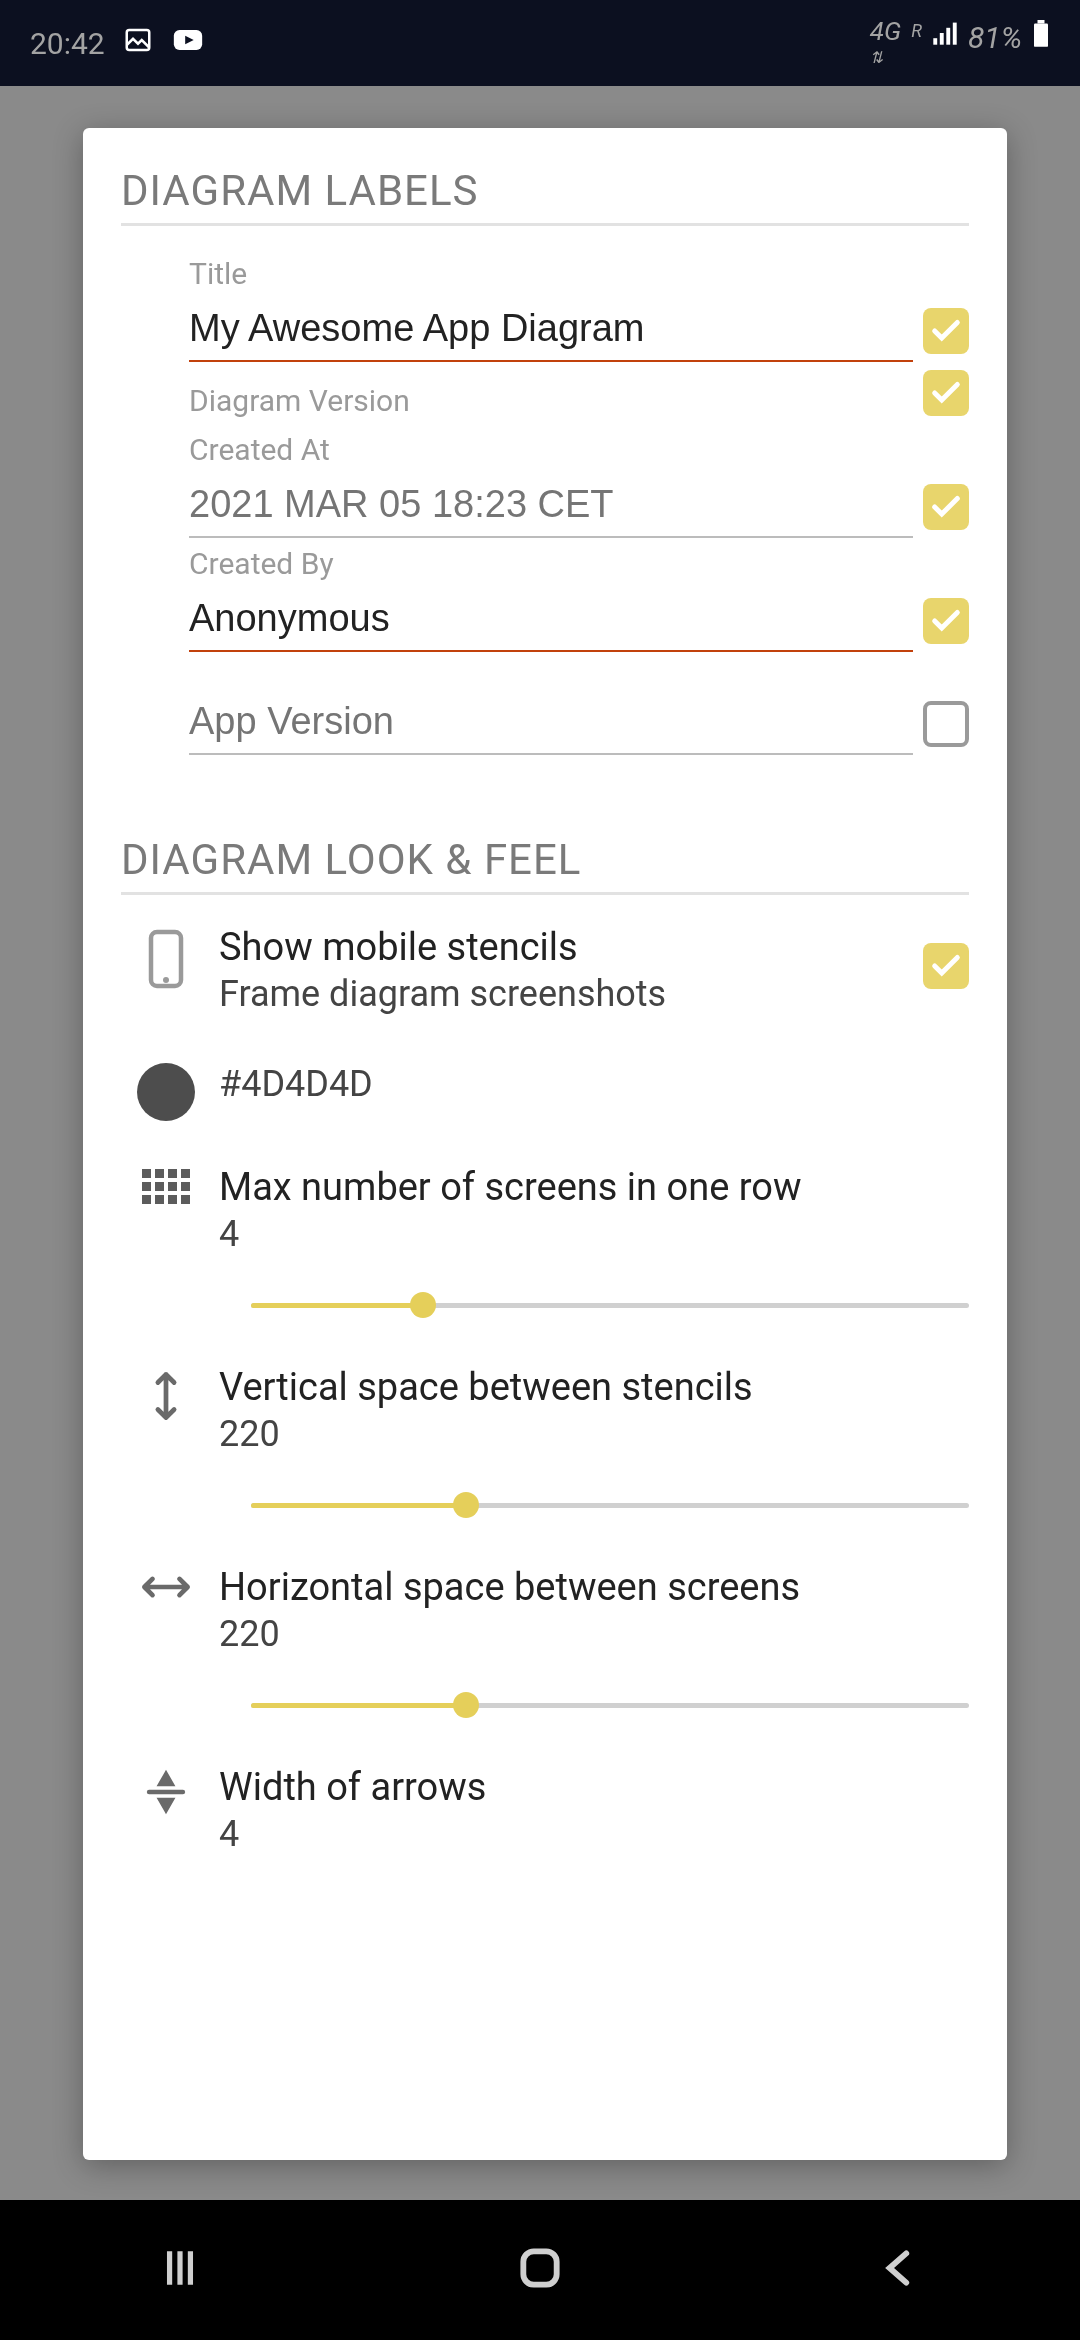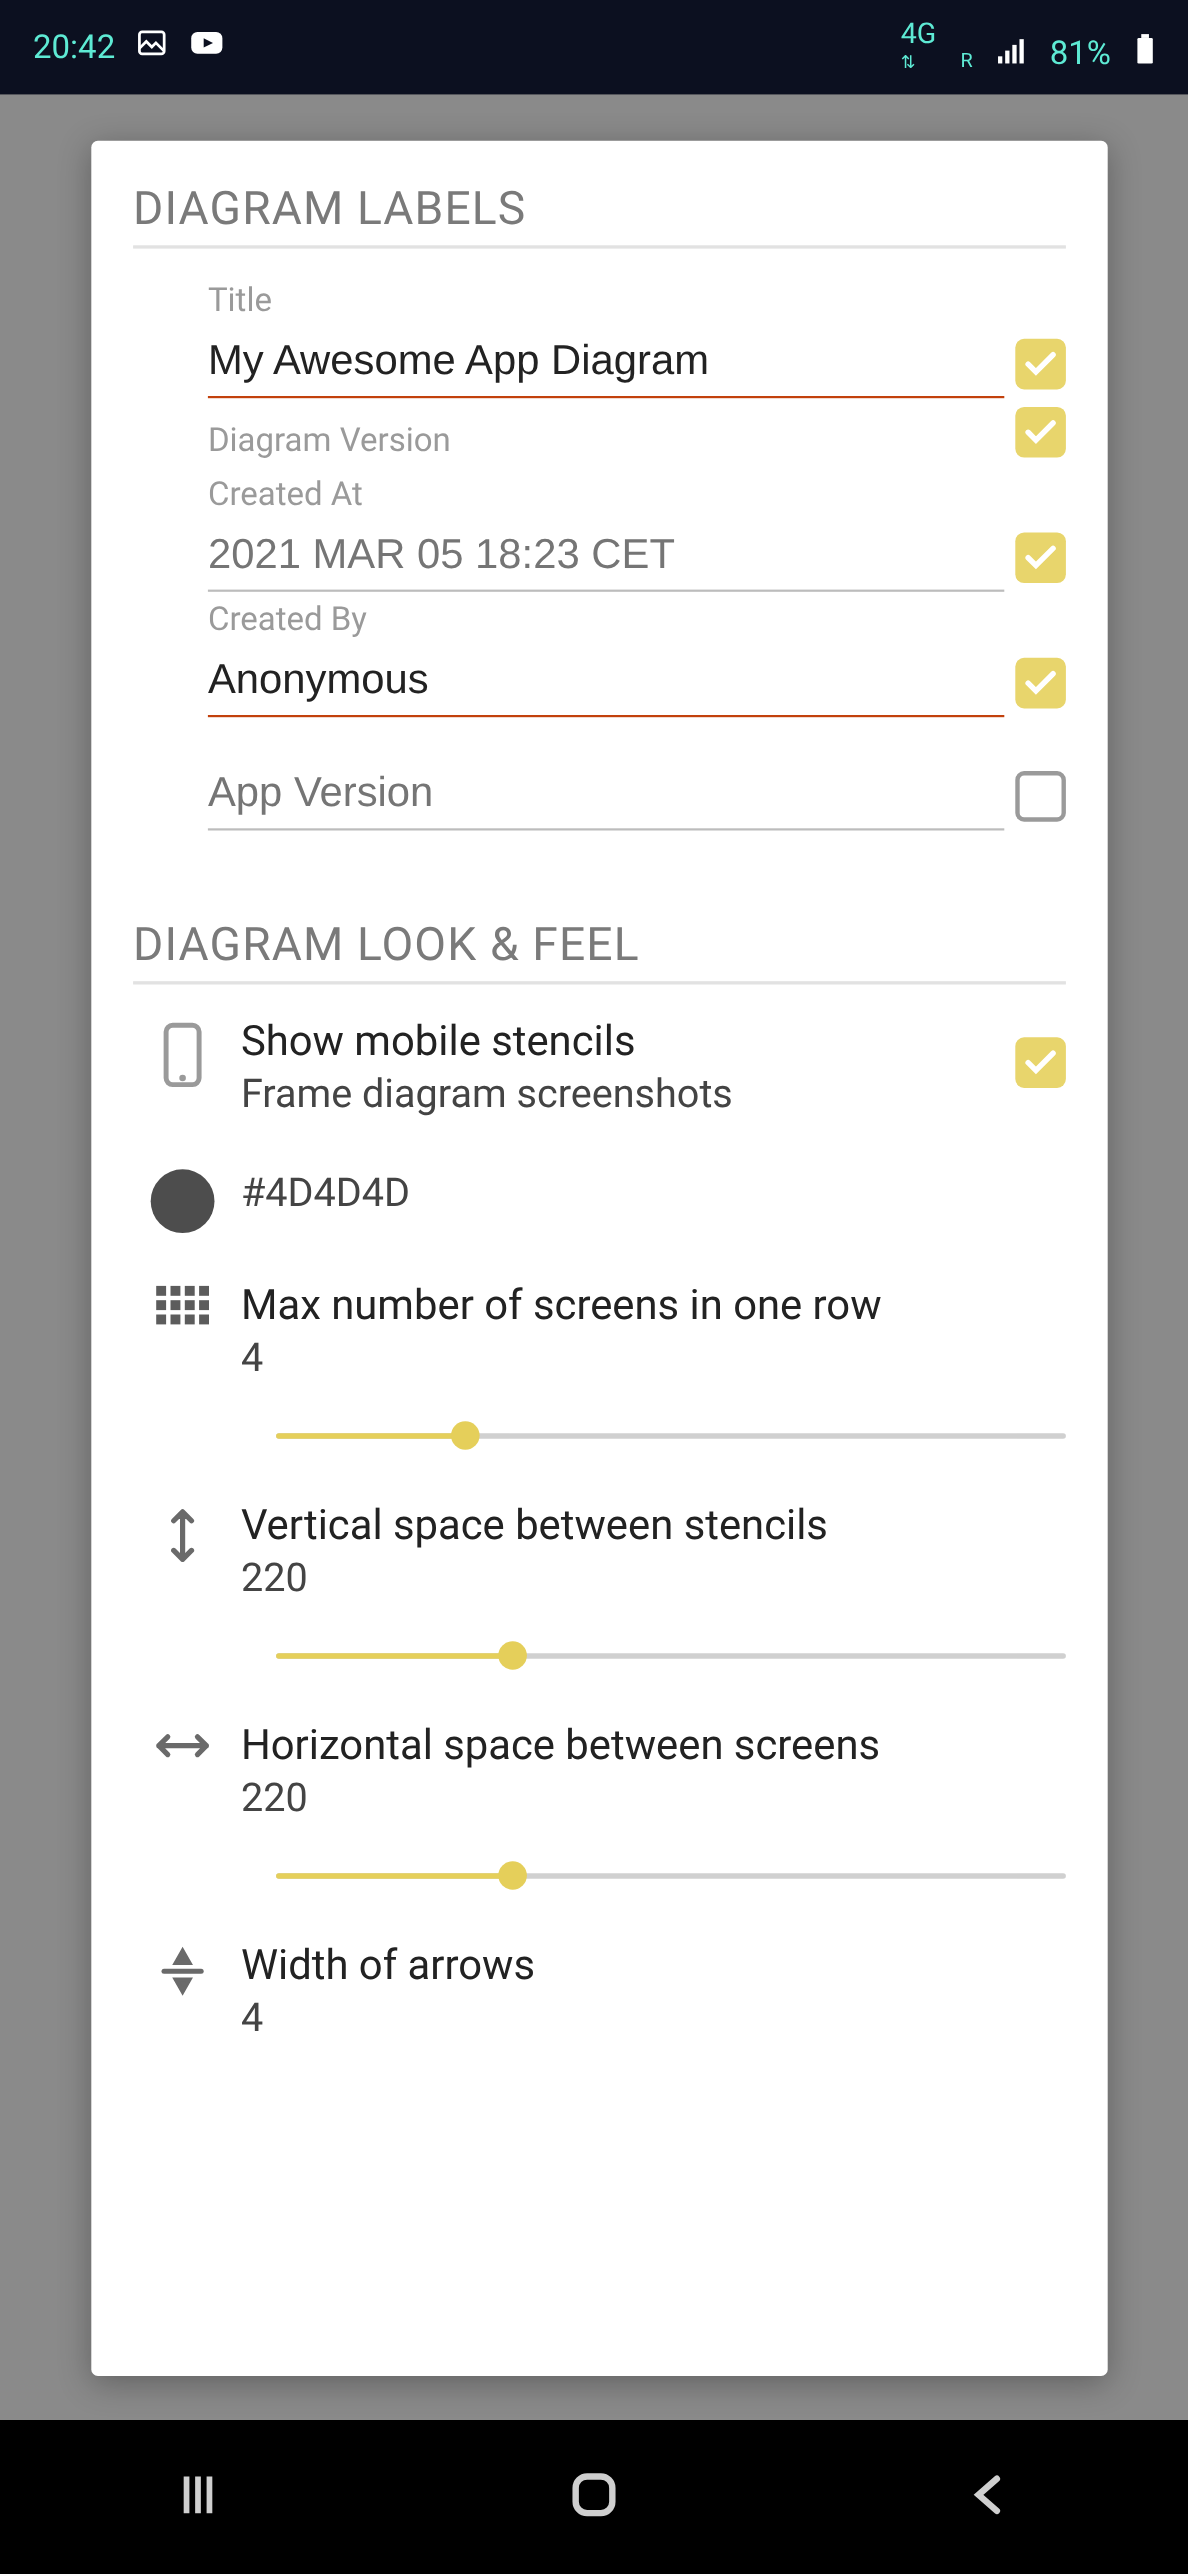--- a/index.html
+++ b/index.html
@@ -7,29 +7,29 @@
   width: 1080px;
   height: 2340px;
   background: #6f6f6f;
   font-family: -apple-system, Roboto, "Helvetica Neue", Arial, sans-serif;
   position: relative;
   overflow: hidden;
 }
 .status-bar {
   height: 86px;
   background: #0c1020;
-  color: #5eead4;
+  color: #a3a3a3;
   display: flex;
   align-items: center;
   padding: 0 30px;
   font-size: 30px;
   justify-content: space-between;
 }
 .status-left { display: flex; align-items: center; gap: 18px; }
-.status-right { display: flex; align-items: flex-end; gap: 22px; font-size: 26px; }
+.status-right { display: flex; align-items: flex-start; gap: 10px; font-size: 26px; font-style: italic; }
 .status-right .pct { font-size: 30px; }
 .bg-dim {
   position: absolute;
   top: 86px; left: 0; right: 0; bottom: 0;
   background: #8a8a8a;
 }
 .modal {
   position: absolute;
   top: 128px;
   left: 83px;

